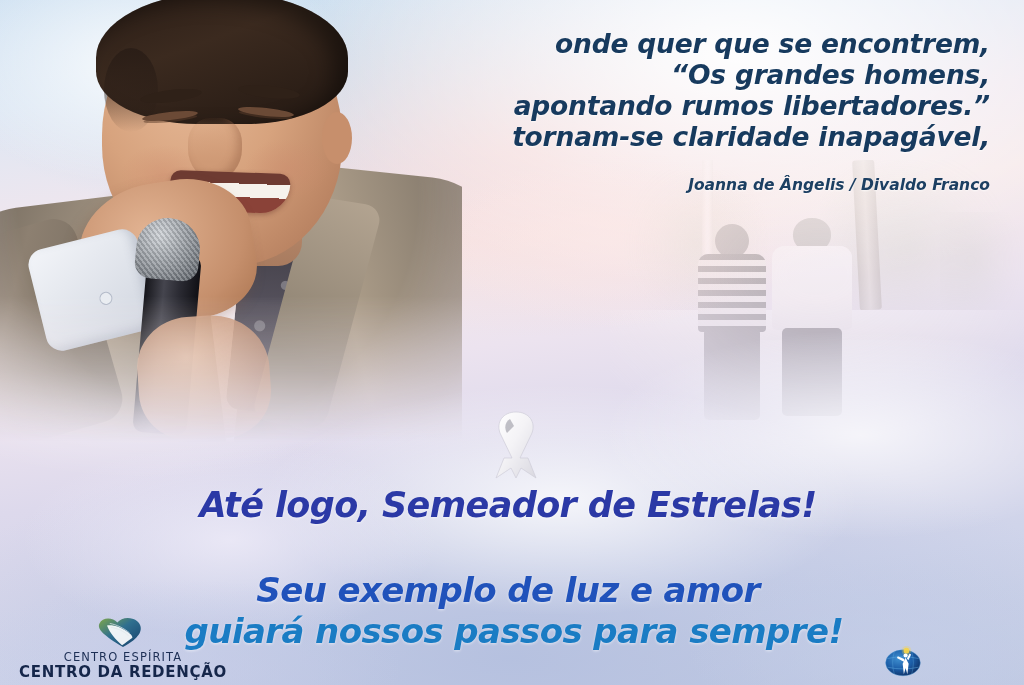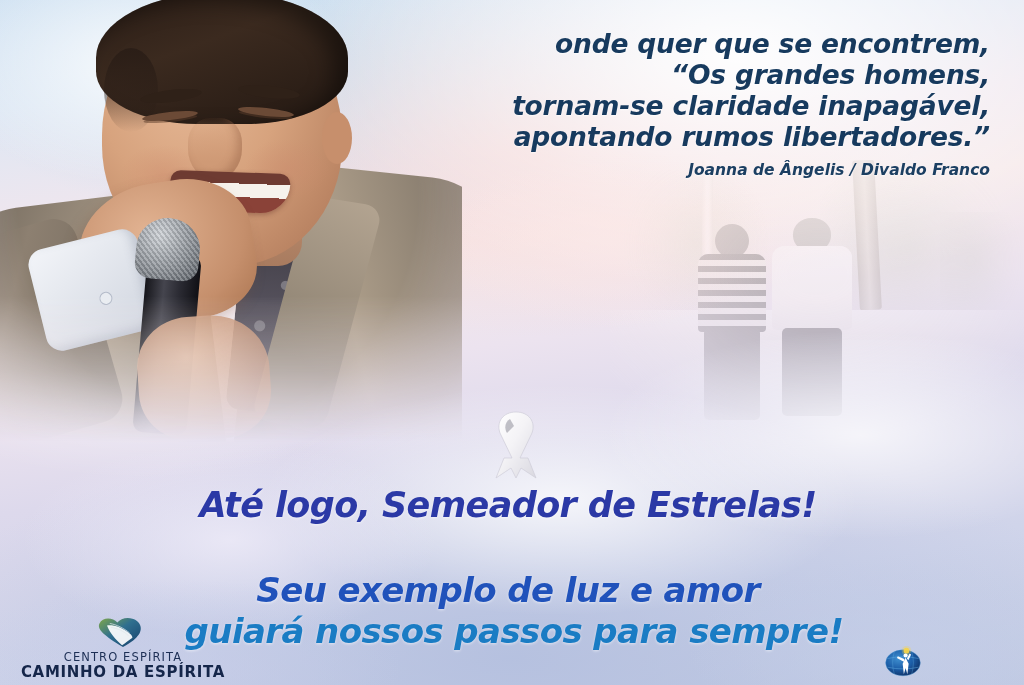--- a/index.html
+++ b/index.html
@@ -193,21 +193,21 @@
   #quote .line {
     font-family:"DejaVu Sans", sans-serif;
     font-style:italic; font-weight:bold;
     font-size:26.5px; line-height:31px;
     color:#173a5e;
     letter-spacing:-.2px;
     white-space:nowrap;
     text-shadow:0 1px 2px rgba(255,255,255,.75);
   }
   #quote .author {
-    margin-top:9px;
+    margin-top:24px;
     font-family:"DejaVu Sans", sans-serif;
     font-style:italic; font-weight:bold;
     font-size:15.5px; color:#1c3f62;
     text-shadow:0 1px 2px rgba(255,255,255,.7);
   }
 
   
   #ribbon { position:absolute; left:484px; top:406px; width:64px; height:78px; z-index:7; }
 
   
@@ -297,22 +297,22 @@
 
   <div class="cloud c3"></div>
   <div class="cloud c4"></div>
   <div class="cloud c5"></div>
   <div class="cloud c7"></div>
   <div class="cloud c8"></div>
 
   <div id="quote">
     <div class="line">onde quer que se encontrem,</div>
     <div class="line">“Os grandes homens,</div>
+    <div class="line">apontando rumos libertadores.”</div>
     <div class="line">tornam-se claridade inapagável,</div>
-    <div class="line">apontando rumos libertadores.”</div>
     <div class="author">Joanna de Ângelis / Divaldo Franco</div>
   </div>
 
   <div id="ribbon">
     <svg viewBox="0 0 64 78" width="64" height="78" aria-hidden="true">
       <defs>
         <linearGradient id="rbG" x1="0" y1="0" x2="1" y2="1">
           <stop offset="0%" stop-color="#ffffff"></stop>
           <stop offset="45%" stop-color="#f4f3f6"></stop>
           <stop offset="100%" stop-color="#d9d8e0"></stop>
@@ -340,21 +340,21 @@
           <stop offset="45%" stop-color="#2f6f8f"></stop>
           <stop offset="100%" stop-color="#16406b"></stop>
         </linearGradient>
       </defs>
       <path d="M30 33 C10 21, 2 14, 5 8 C8 1, 19 1, 24 7 C27 3, 34 1, 40 3 C50 6, 52 16, 44 23 C40 27, 35 30, 30 33 Z" fill="url(#hL)"></path>
       <path d="M13 10 C20 9, 28 12, 35 17 C38 19, 40 21, 40 23 C36 26, 32 29, 29 31 C22 25, 16 18, 13 10 Z" fill="#ffffff" opacity=".92"></path>
       <path d="M16 8 C23 9, 31 13, 37 18" stroke="#dfe6ea" stroke-width="1" fill="none" opacity=".8"></path>
       <path d="M17 12 C24 13, 31 16, 36 21" stroke="#dfe6ea" stroke-width="1" fill="none" opacity=".7"></path>
     </svg>
     <div class="l1">CENTRO ESPÍRITA</div>
-    <div class="l2">CAMINHO DA ESPÍRITA</div>
+    <div class="l2">CENTRO DA REDENÇÃO</div>
   </div>
 
   <div class="logo" id="logo-right">
     <svg class="mark" viewBox="0 0 60 34" width="52" height="32" aria-hidden="true">
       <defs>
         <radialGradient id="gG" cx="38%" cy="34%" r="72%">
           <stop offset="0%" stop-color="#3f8fd0"></stop>
           <stop offset="55%" stop-color="#1c5ea8"></stop>
           <stop offset="100%" stop-color="#0e2f63"></stop>
         </radialGradient>

